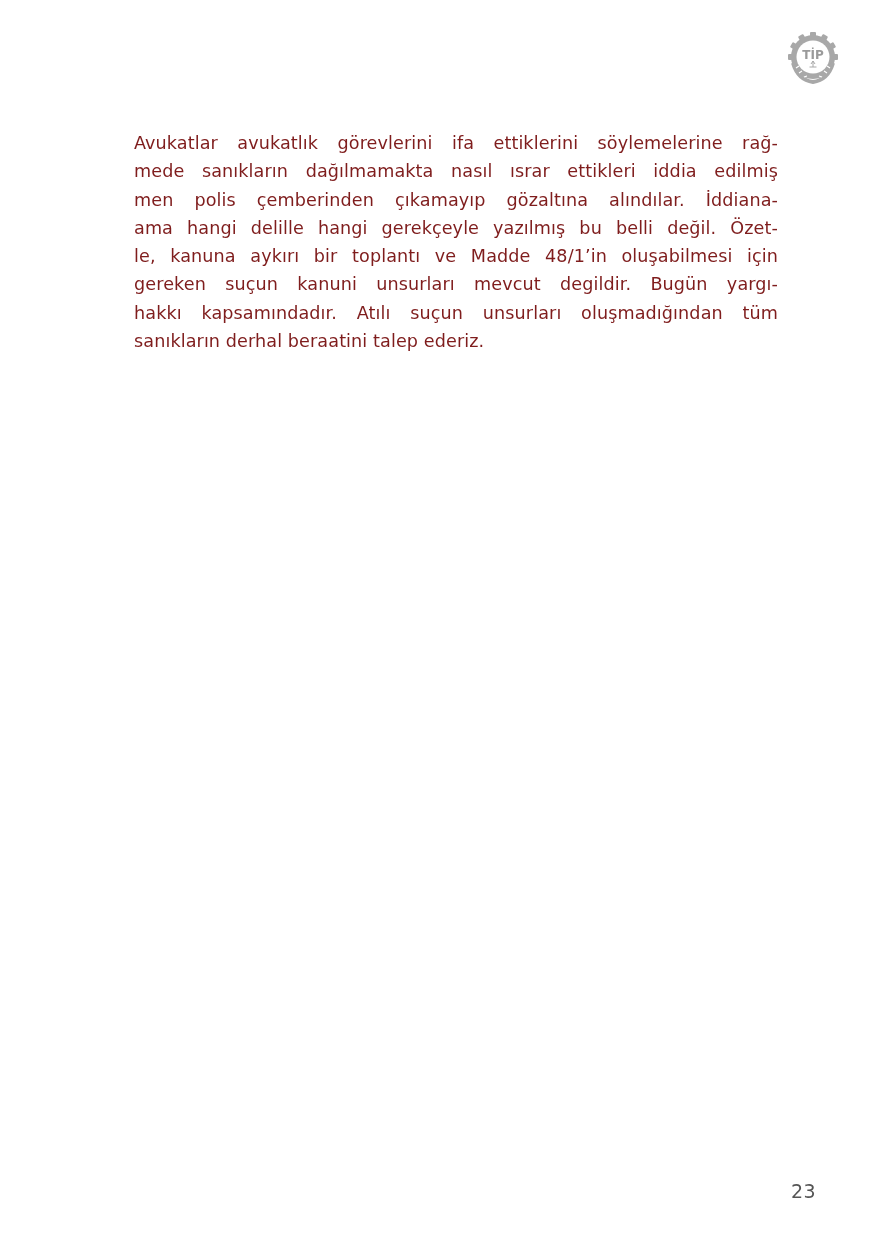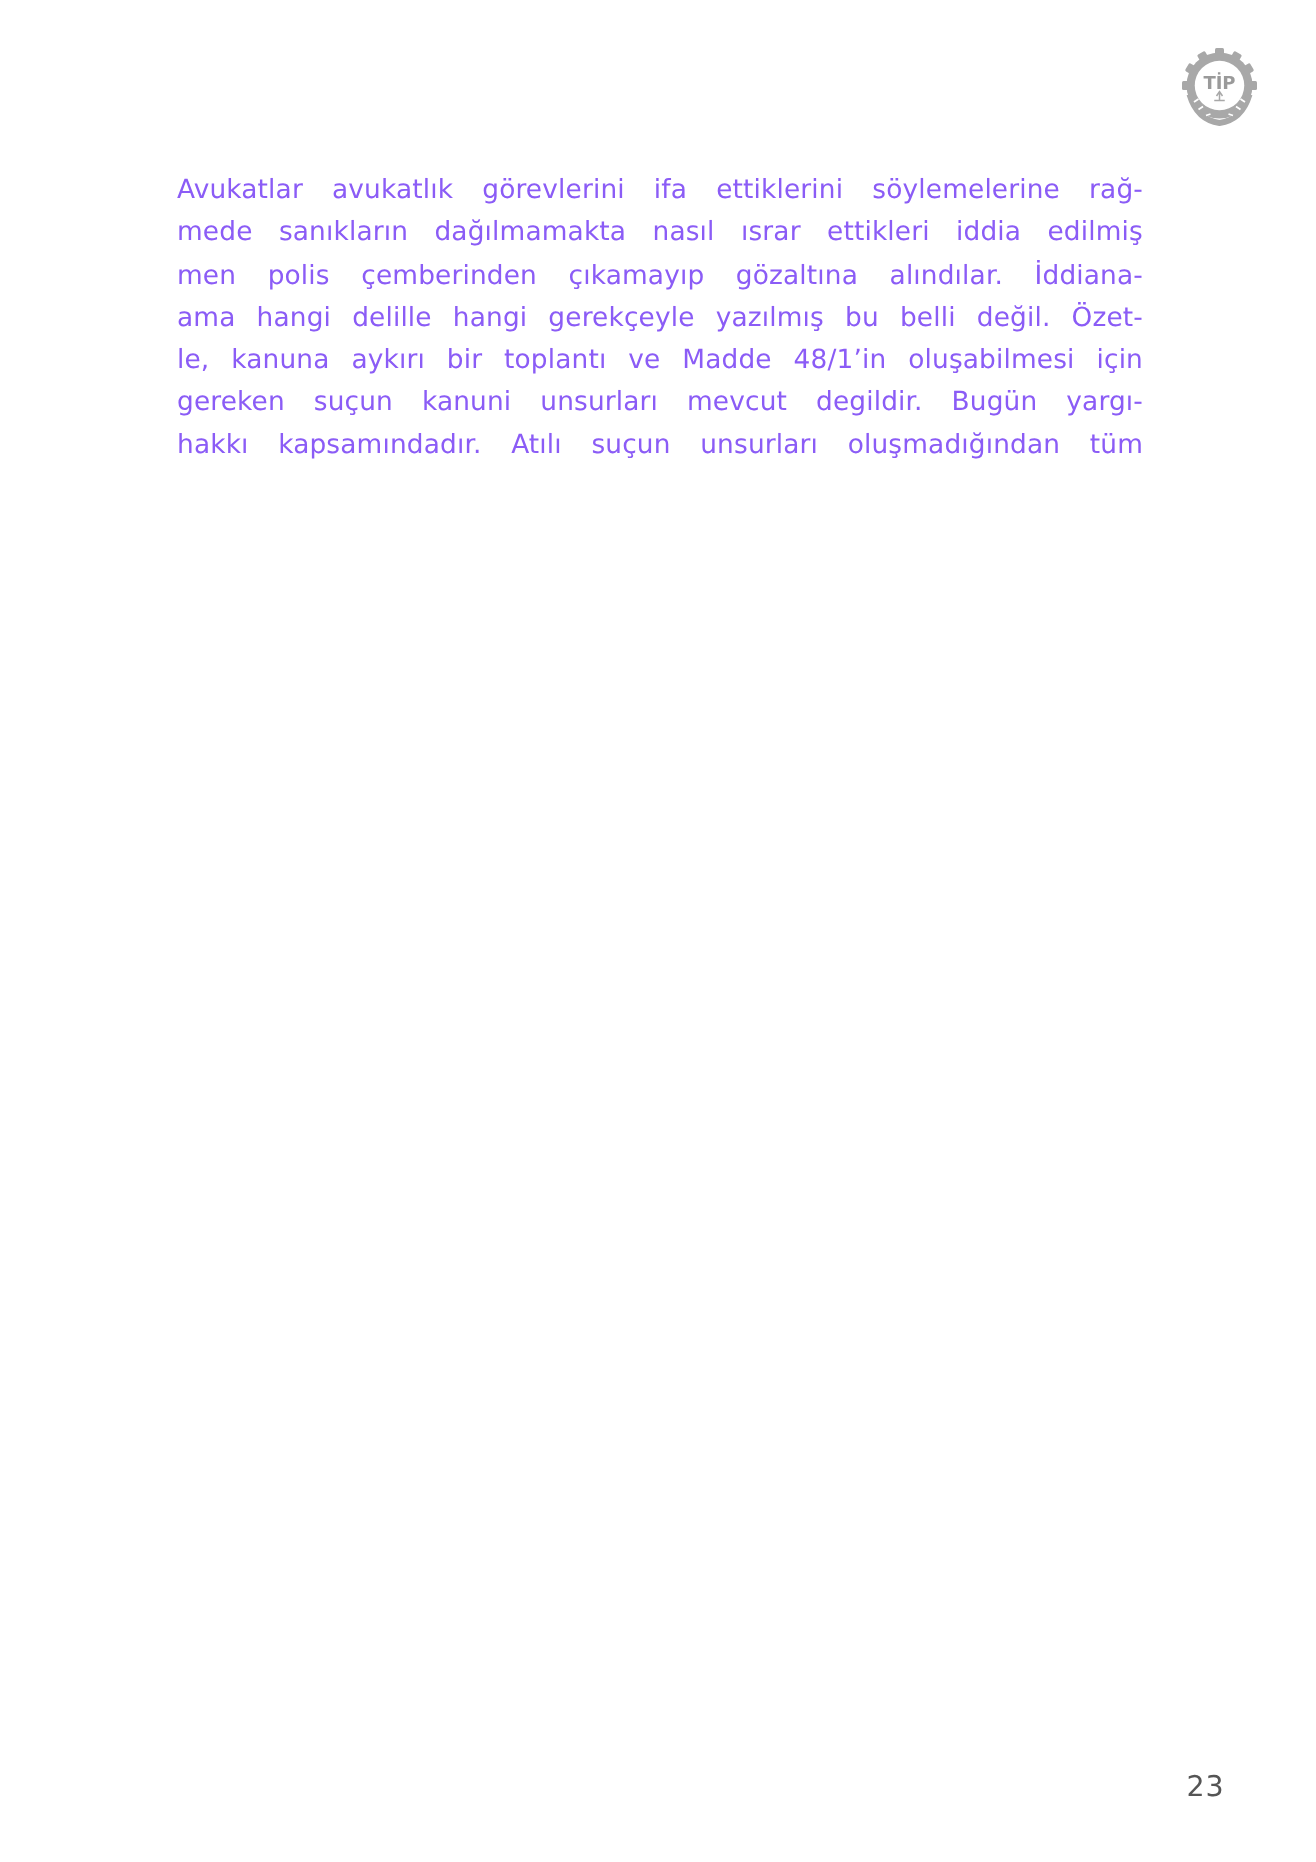--- a/index.html
+++ b/index.html
@@ -25,22 +25,22 @@
       left: 784px;
       top: 30px;
       width: 58px;
       height: 58px;
     }
     .body-text {
       position: absolute;
       left: 118px;
       top: 113px;
       width: 644px;
-      margin: 0;
-      color: #8b5cf6;
+      margin: 16px;
+      color: #7f1d1d;
       font-size: 17.6px;
       line-height: 28.3px;
       letter-spacing: 0.1px;
     }
     .line {
       display: block;
       white-space: nowrap;
       text-align: justify;
       text-align-last: justify;
     }
@@ -86,17 +86,18 @@
   </div>
 
   <div class="body-text">
     <span class="line">Avukatlar avukatlık görevlerini ifa ettiklerini söylemelerine rağ-</span>
     <span class="line">mede sanıkların dağılmamakta nasıl ısrar ettikleri iddia edilmiş</span>
     <span class="line">men polis çemberinden çıkamayıp gözaltına alındılar. İddiana-</span>
     <span class="line">ama hangi delille hangi gerekçeyle yazılmış bu belli değil. Özet-</span>
     <span class="line">le, kanuna aykırı bir toplantı ve Madde 48/1’in oluşabilmesi için</span>
     <span class="line">gereken suçun kanuni unsurları mevcut degildir. Bugün yargı-</span>
     <span class="line">hakkı kapsamındadır. Atılı suçun unsurları oluşmadığından tüm</span>
+    <span class="line last">sanıkların derhal beraatini talep ederiz.</span>
   </div>
 
   <div class="page-number">23</div>
 
 </div>
 
 </body></html>

